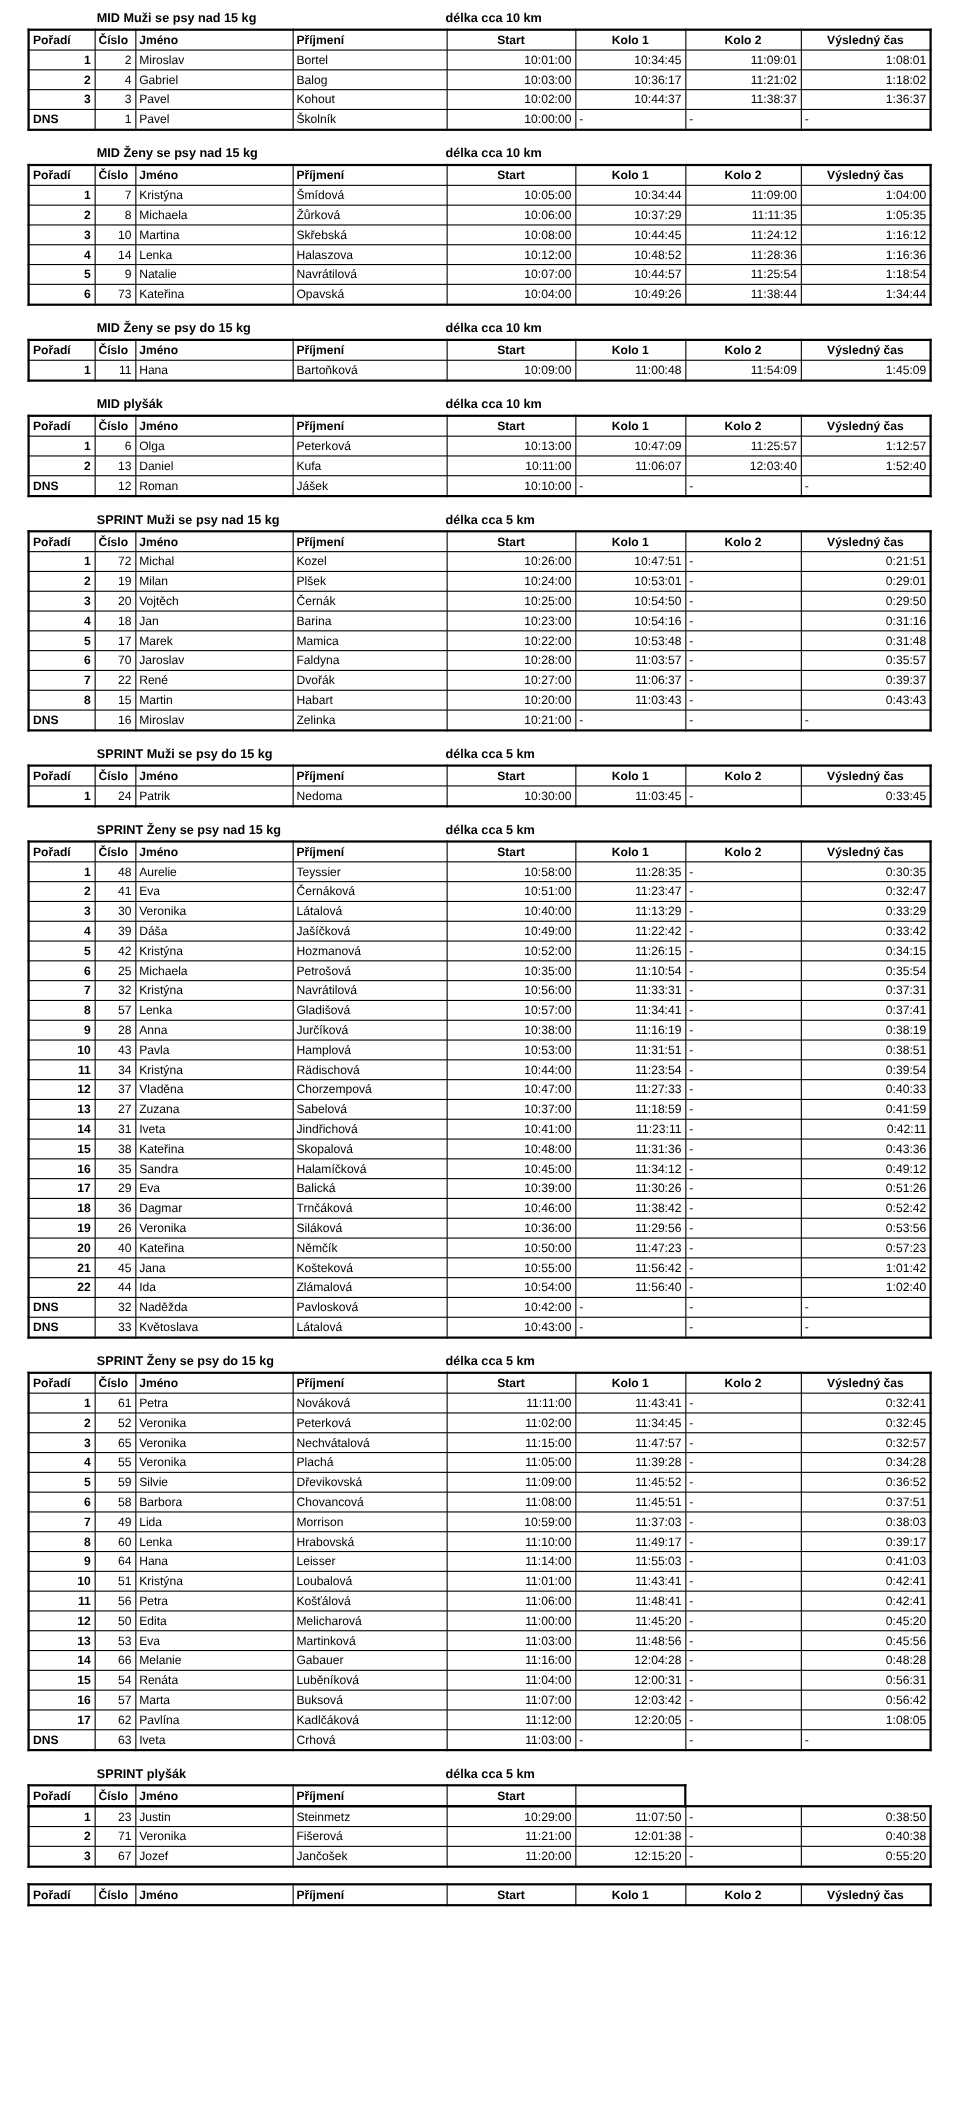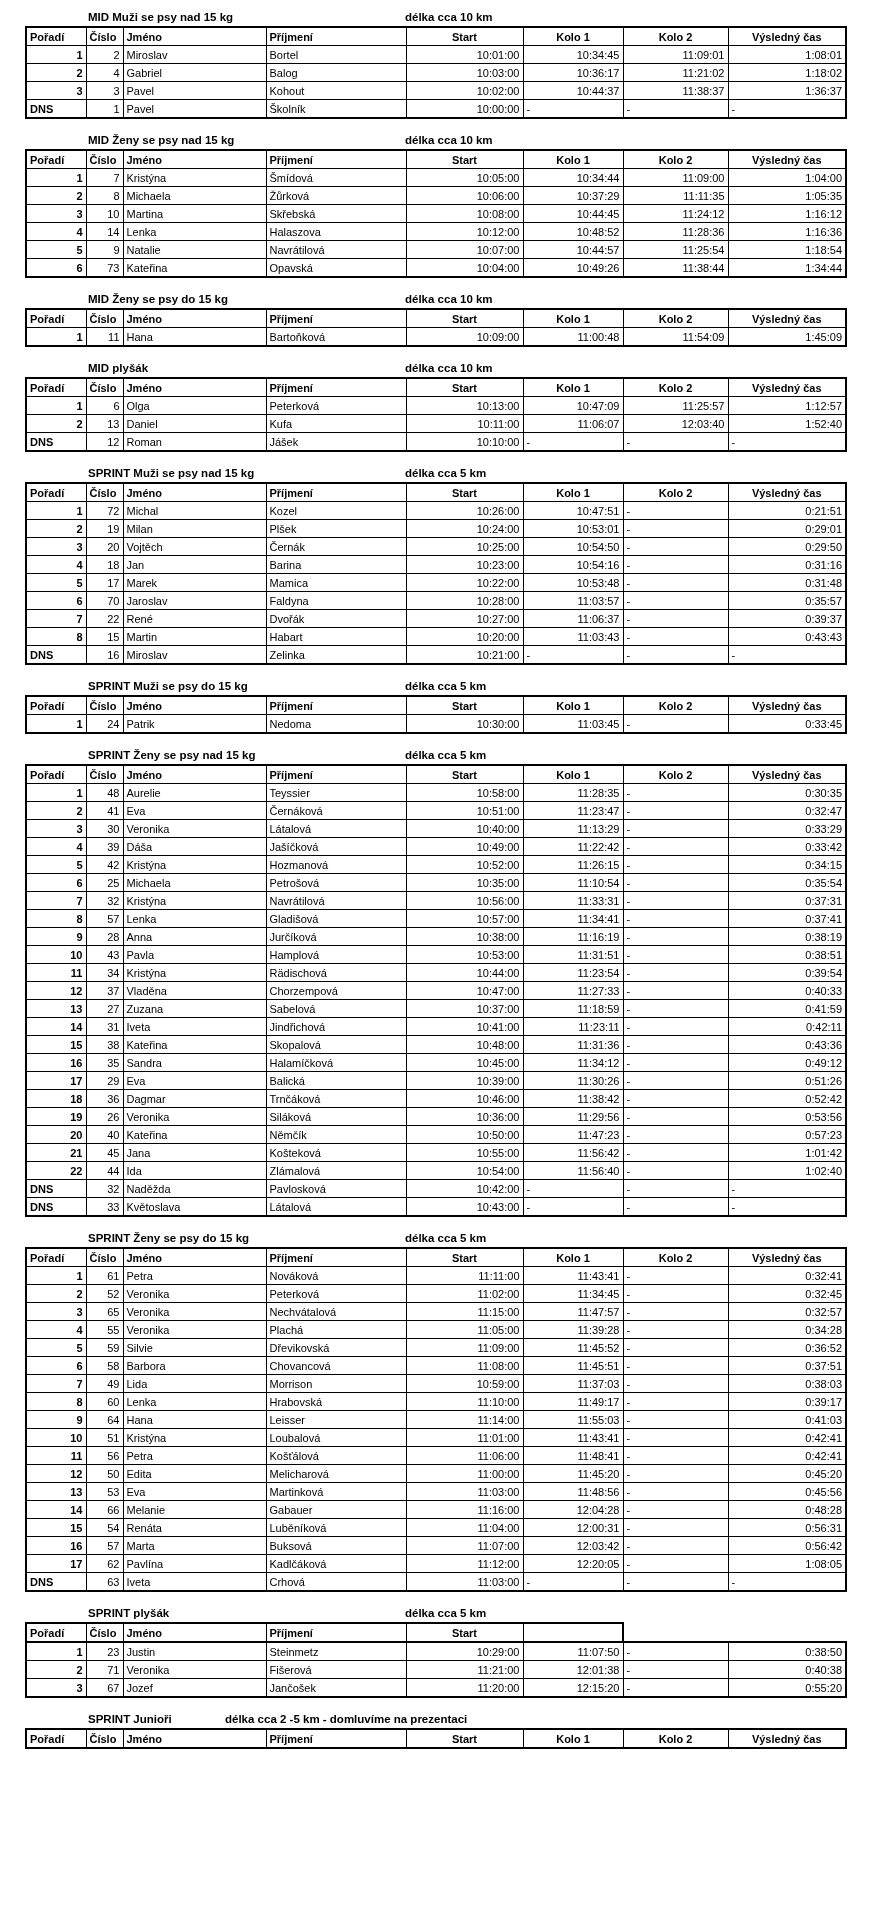--- a/index.html
+++ b/index.html
@@ -1052,24 +1052,20 @@
                 <td class="txt">Jančošek</td>
                 <td class="time">11:20:00</td>
                 <td class="time">12:15:20</td>
                 <td class="dash">-</td>
                 <td class="time">0:55:20</td>
               </tr>
             </tbody>
           </table>
         </div>
         <div class="section">
-          <div class="sec-head">
-            <span class="sec-title">SPRINT Junioři</span>
-            <span class="sec-note note-near">délka cca 2 -5 km - domluvíme na prezentaci</span>
-          </div>
           <table class="tbl">
             <colgroup>
               <col style="width: 60px;">
               <col style="width: 37px;">
               <col style="width: 143px;">
               <col style="width: 140px;">
               <col style="width: 117px;">
               <col style="width: 100px;">
               <col style="width: 105px;">
               <col style="width: 118px;">

